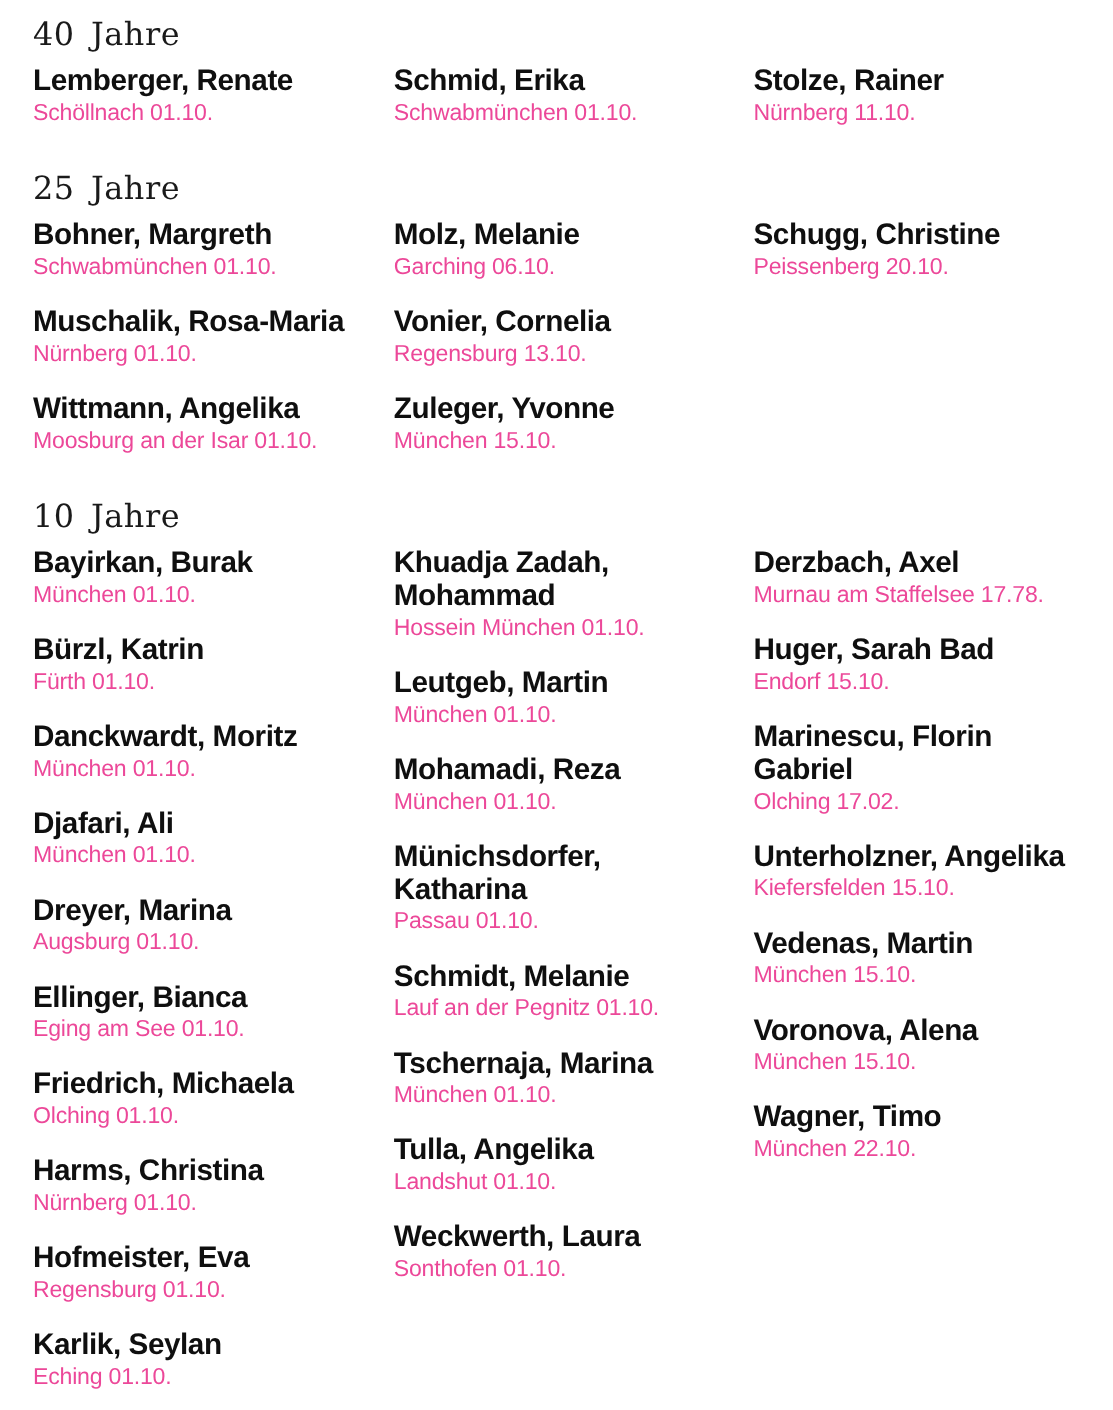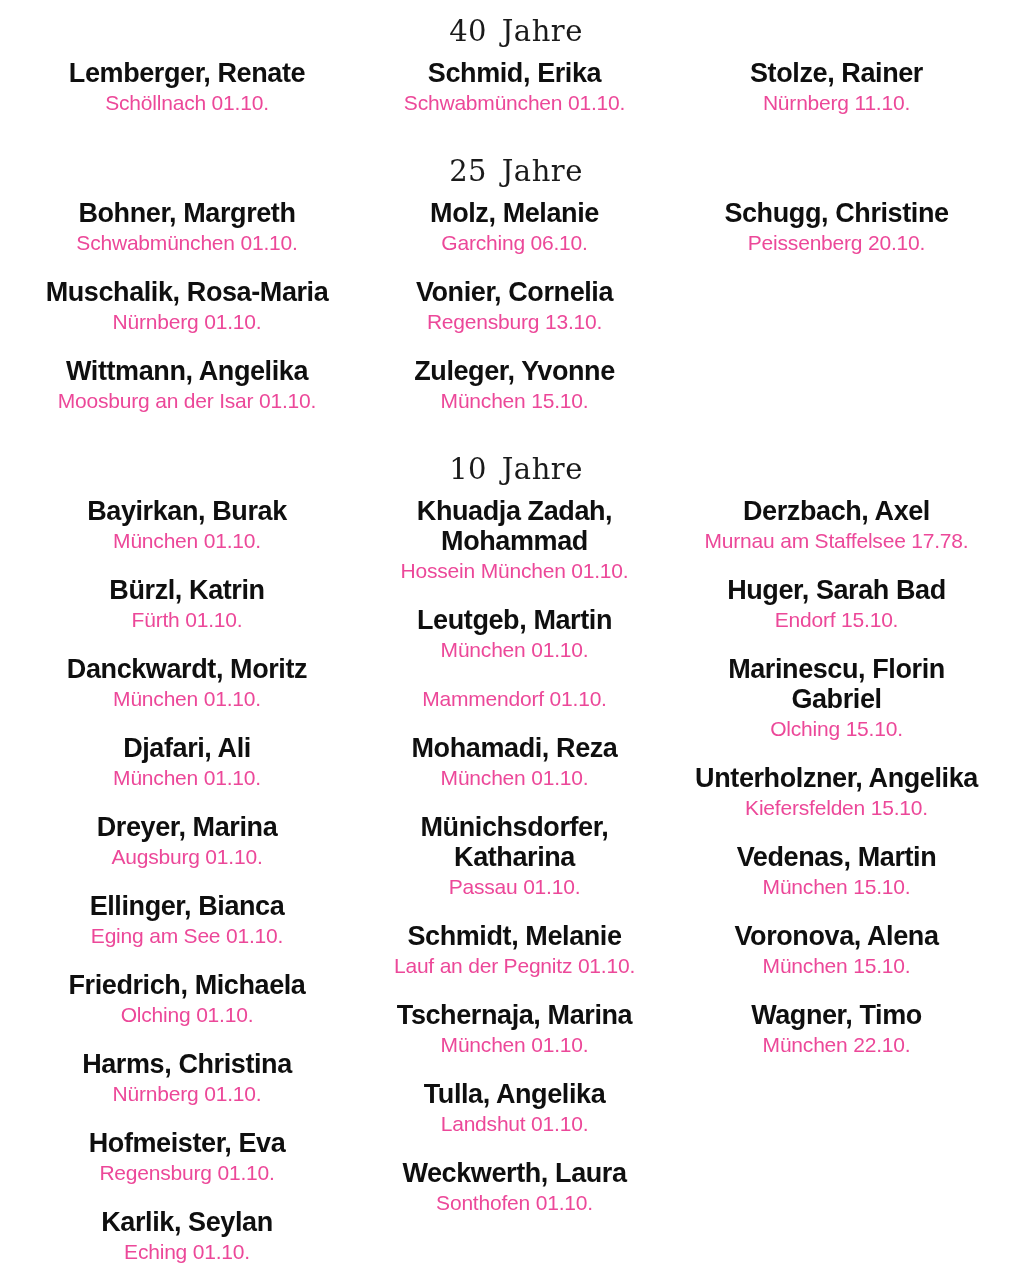--- a/index.html
+++ b/index.html
@@ -15,21 +15,20 @@
     color: #111111;
   }
   .page {
     box-sizing: border-box;
     width: 1012px;
     height: 1282px;
     padding: 13px 10px 0 30px;
   }
   section.jubilee {
     margin: 0 0 16px 0;
-    text-align: center;
   }
   h2.section-title {
     font-family: "DejaVu Serif", serif;
     font-weight: normal;
     font-size: 29px;
     line-height: 37px;
     margin: 0 0 8px 0;
     letter-spacing: 0.5px;
     word-spacing: 5px;
     color: #1a1a1a;
@@ -177,21 +176,20 @@
             <div class="entry">
               <div class="name">Khuadja Zadah,
 Mohammad</div>
               <div class="detail">Hossein München 01.10.</div>
             </div>
             <div class="entry">
               <div class="name">Leutgeb, Martin</div>
               <div class="detail">München 01.10.</div>
             </div>
             <div class="entry">
-              <div class="detail">Mammendorf 01.10.</div>
             </div>
             <div class="entry">
               <div class="name">Mohamadi, Reza</div>
               <div class="detail">München 01.10.</div>
             </div>
             <div class="entry">
               <div class="name">Münichsdorfer, Katharina</div>
               <div class="detail">Passau 01.10.</div>
             </div>
             <div class="entry">
@@ -215,21 +213,21 @@
             <div class="entry">
               <div class="name">Derzbach, Axel</div>
               <div class="detail">Murnau am Staffelsee 17.78.</div>
             </div>
             <div class="entry">
               <div class="name">Huger, Sarah Bad</div>
               <div class="detail">Endorf 15.10.</div>
             </div>
             <div class="entry">
               <div class="name">Marinescu, Florin Gabriel</div>
-              <div class="detail">Olching 15.10.</div>
+              <div class="detail">Olching 17.02.</div>
             </div>
             <div class="entry">
               <div class="name">Unterholzner, Angelika</div>
               <div class="detail">Kiefersfelden 15.10.</div>
             </div>
             <div class="entry">
               <div class="name">Vedenas, Martin</div>
               <div class="detail">München 15.10.</div>
             </div>
             <div class="entry">

